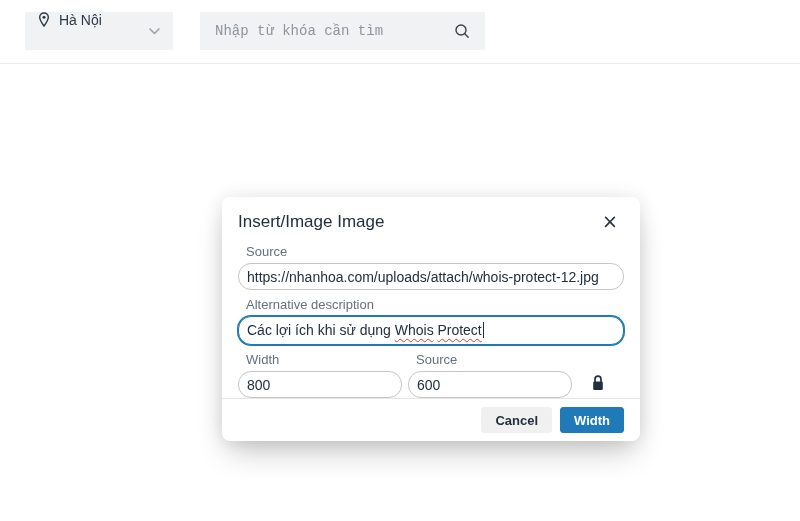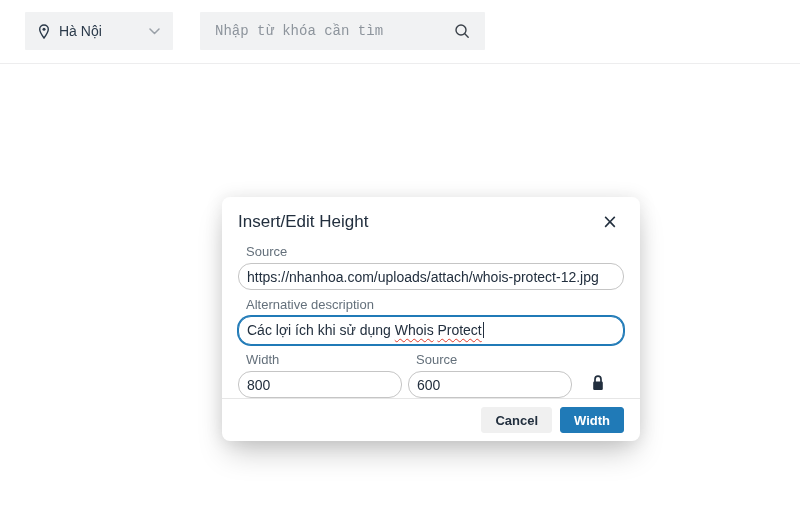--- a/index.html
+++ b/index.html
@@ -2,21 +2,21 @@
 <html><head>
 <meta charset="utf-8">
 <style>
   * { margin:0; padding:0; box-sizing:border-box; }
   html,body { width:800px; height:521px; background:#fff; overflow:hidden;
     font-family:"Liberation Sans", sans-serif; }
   .page { position:relative; width:800px; height:521px; background:#fff; }
 
   
   .loc-box { position:absolute; left:25px; top:12px; width:148px; height:38px;
-    background:#f1f2f3; display:flex; align-items:center; padding:0 13px;
+    background:#f1f2f3; display:flex; padding:0 13px;
     cursor:pointer; border-radius:1px; }
   .loc-label { font-size:14px; color:#2b3a4a; margin-left:9px; }
   .loc-chevron { margin-left:auto; display:flex; align-items:center; }
 
   .search-box { position:absolute; left:200px; top:12px; width:285px; height:38px;
     background:#f1f2f3; display:flex; align-items:center; padding:0 15px;
     border-radius:1px; }
   .search-input { flex:1; border:none; background:transparent; outline:none;
     font-size:14px; color:#2b3a4a; font-family:Liberation Mono, monospace; }
   .search-input::placeholder { color:#8d949c; }
@@ -99,21 +99,21 @@
         </svg>
       </span>
     </button>
   </div>
 
   <div class="topbar-divider"></div>
 
   <div class="dialog">
 
     <div class="dialog-header">
-      <span class="dialog-title">Insert/Edit Height</span>
+      <span class="dialog-title">Insert/Image Image</span>
       <button class="dialog-close">×</button>
     </div>
 
     <div class="dialog-body">
 
       <label class="field-label">Source</label>
       <input class="text-input" type="text" value="https://nhanhoa.com/uploads/attach/whois-protect-12.jpg" style="">
 
       <label class="field-label">Alternative description</label>
       <div class="text-input alt-input">

